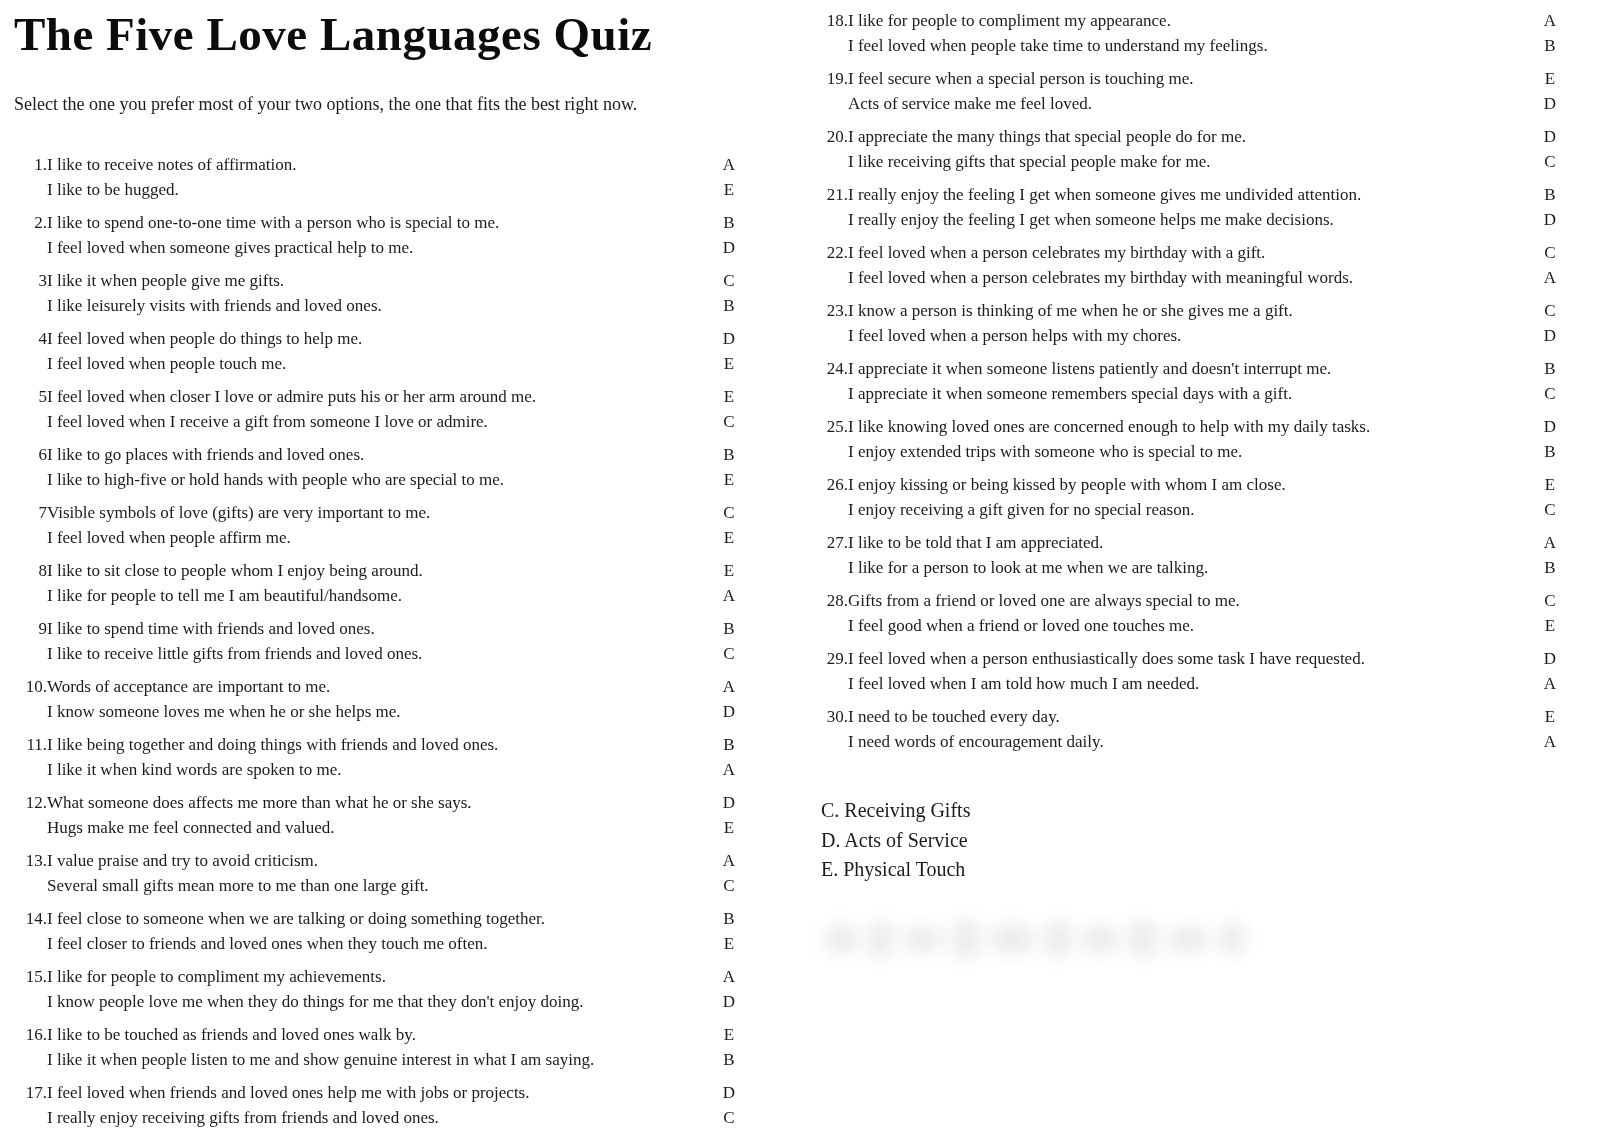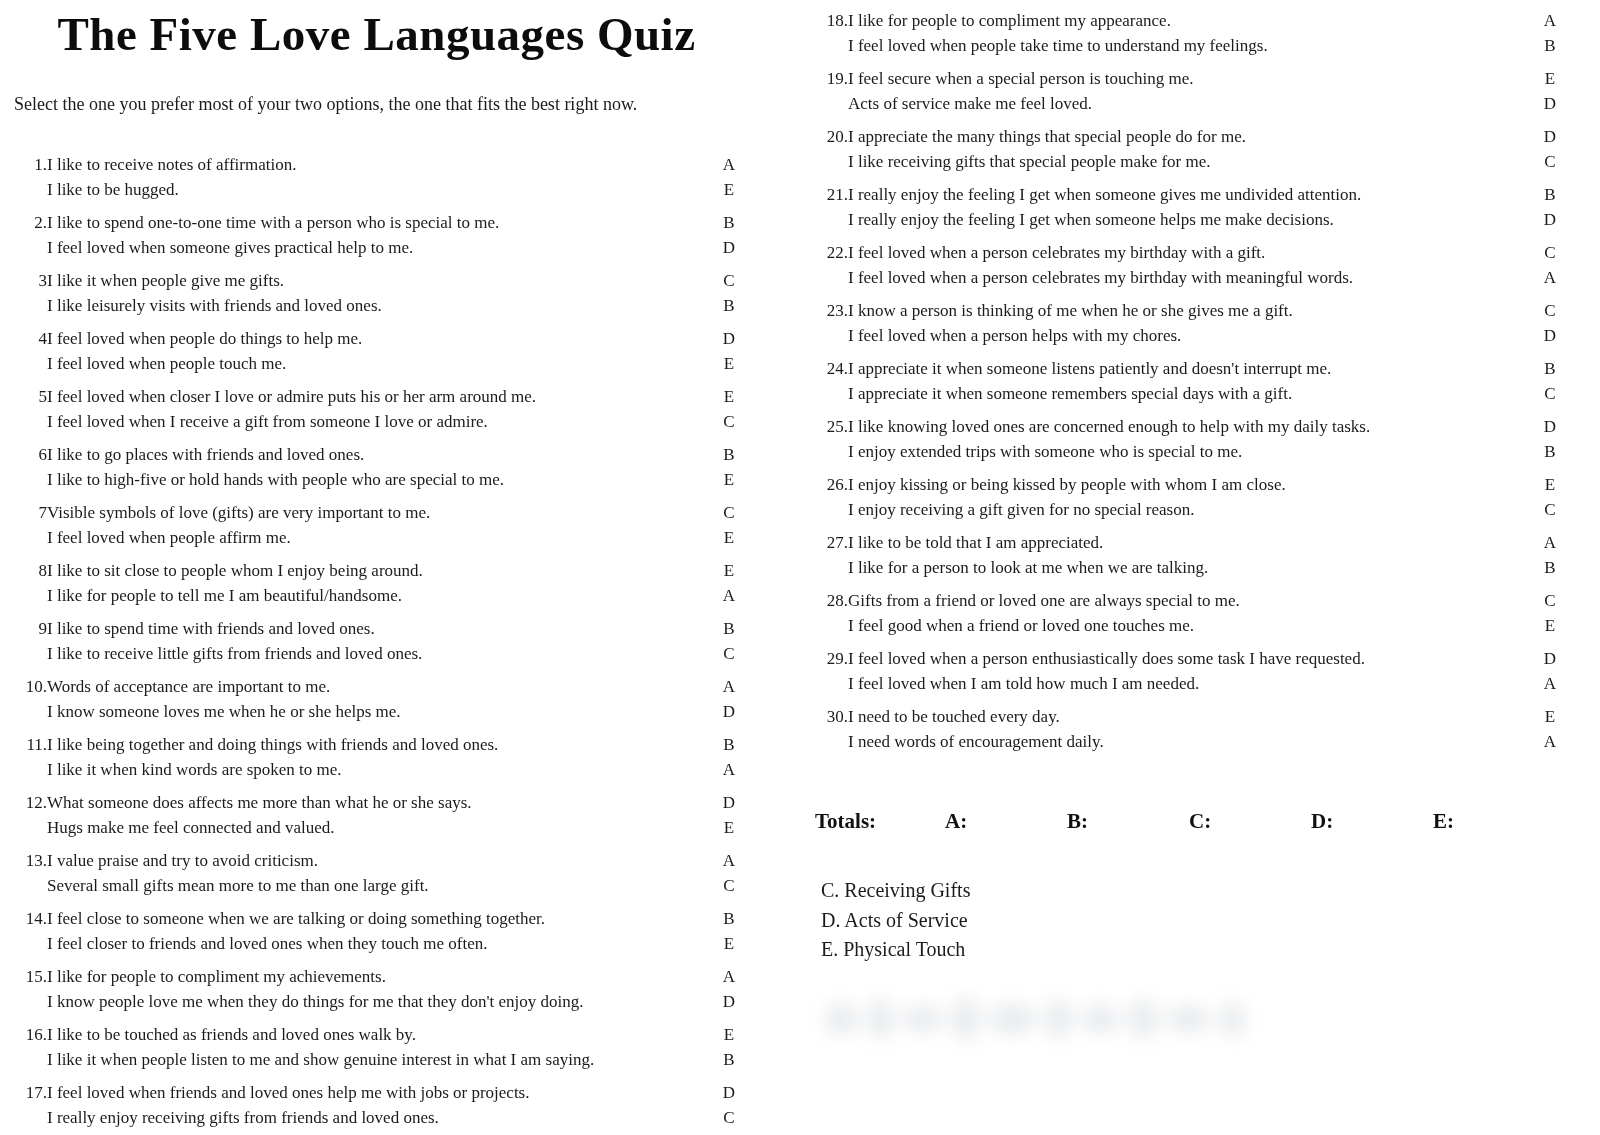--- a/index.html
+++ b/index.html
@@ -25,21 +25,20 @@
   }
   .col-right {
     left: 815px;
     width: 745px;
   }
   h1.title {
     margin: 6px 0 0 0;
     font-size: 47px;
     line-height: 56px;
     font-weight: bold;
-    text-align: center;
     color: #0c0c0c;
     letter-spacing: 0.5px;
     white-space: nowrap;
   }
   .instructions {
     margin: 31px 0 0 0;
     font-size: 18px;
     line-height: 22px;
     white-space: nowrap;
   }
@@ -519,30 +518,20 @@
             <span class="otext">I need to be touched every day.</span>
             <span class="oletter">E</span>
           </div>
           <div class="opt">
             <span class="otext">I need words of encouragement daily.</span>
             <span class="oletter">A</span>
           </div>
         </div>
       </div>
     </div>
-  <div class="totals">
-    <span class="totals-label">Totals:</span>
-    <span id="totals-cats" style="display:flex;">
-        <span class="total-cat">A:</span>
-        <span class="total-cat">B:</span>
-        <span class="total-cat">C:</span>
-        <span class="total-cat">D:</span>
-        <span class="total-cat">E:</span>
-      </span>
-  </div>
   <div class="legend" id="legend">
       <div class="legend-item">C. Receiving Gifts</div>
       <div class="legend-item">D. Acts of Service</div>
       <div class="legend-item">E. Physical Touch</div>
     </div>
   <div class="watermark" id="watermark">
       <span class="blob" style="width: 34px; height: 30px;"></span>
       <span class="blob" style="width: 26px; height: 40px;"></span>
       <span class="blob" style="width: 40px; height: 26px;"></span>
       <span class="blob" style="width: 30px; height: 42px;"></span>

